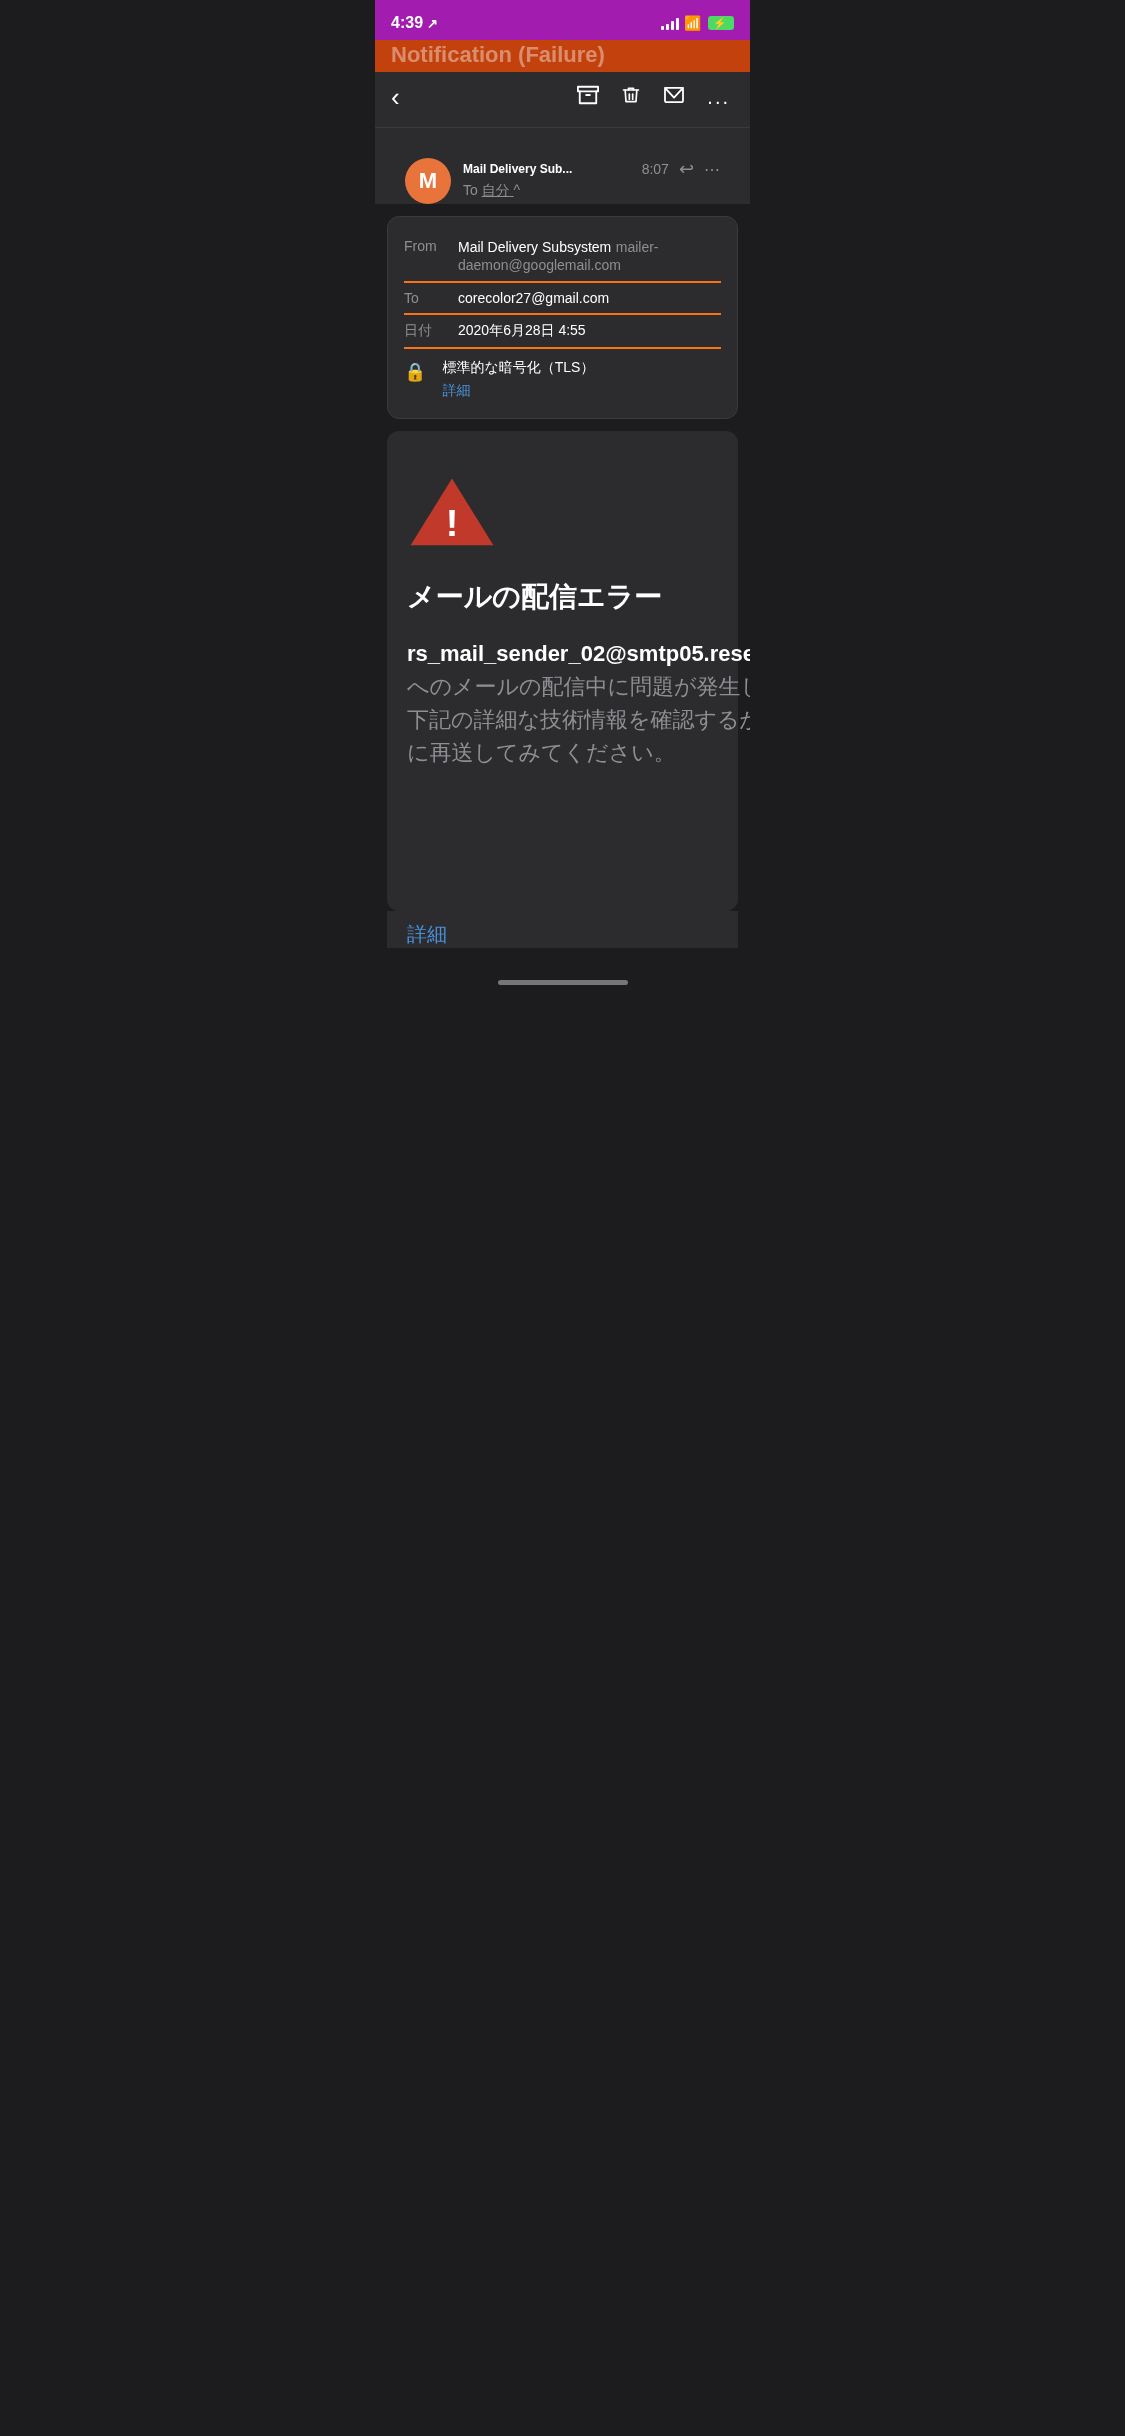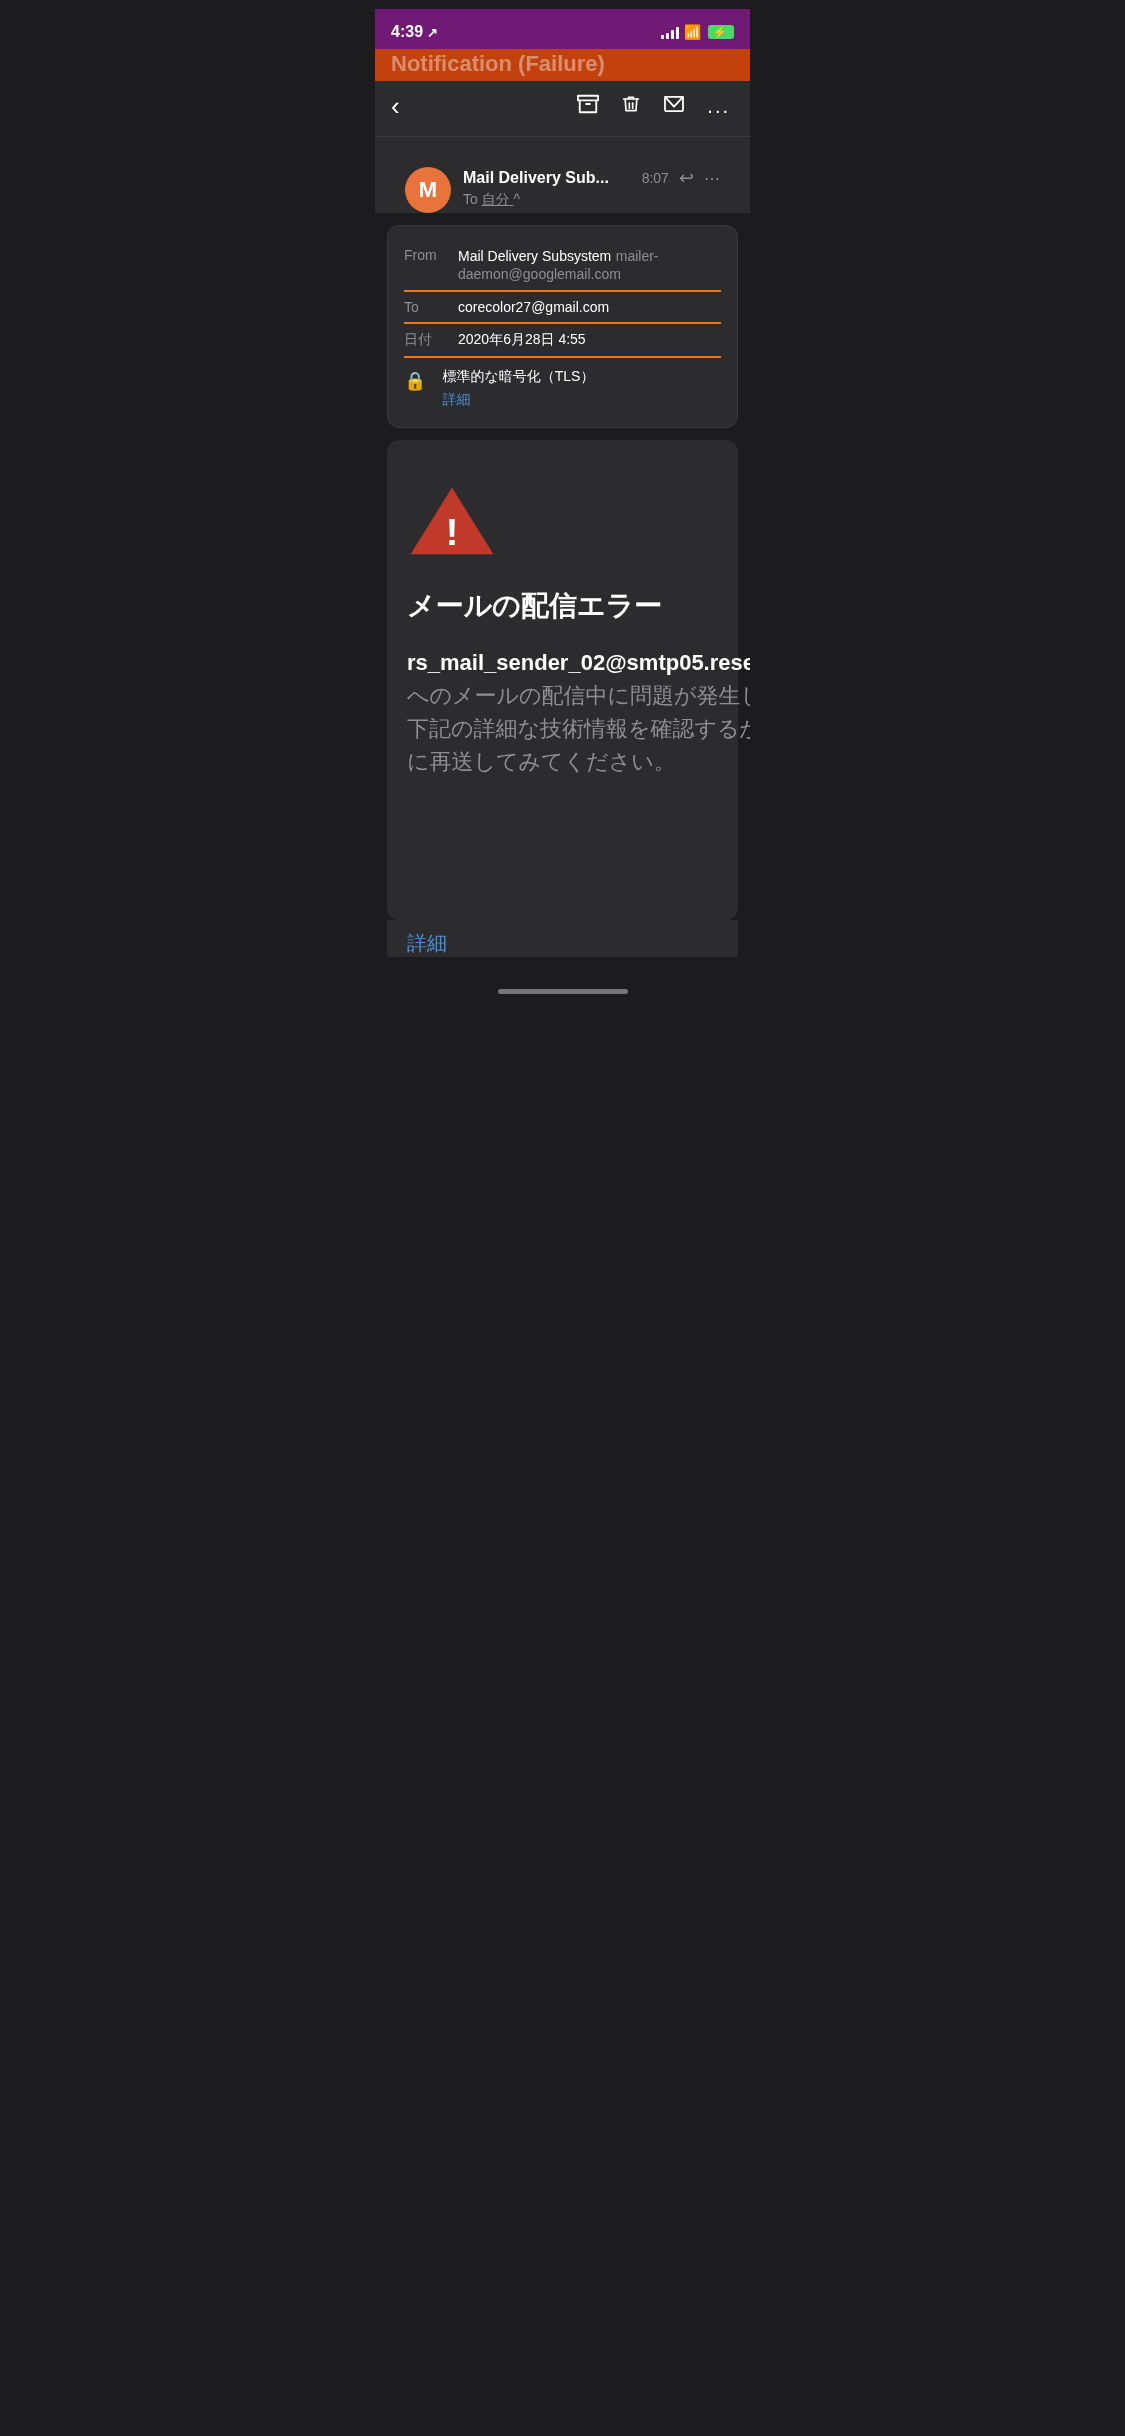--- a/index.html
+++ b/index.html
@@ -15,22 +15,21 @@
       position: relative;
       overflow-x: hidden;
     }
 
     
     .status-bar {
       display: flex;
       justify-content: space-between;
       align-items: center;
       padding: 14px 16px 8px 16px;
-      background-color: #701a75;
-      margin-top: 9px;
+      background-color: #a21caf;
     }
 
     .status-time {
       font-size: 16px;
       font-weight: 600;
       color: #ffffff;
       display: flex;
       align-items: center;
       gap: 4px;
     }
@@ -149,21 +148,21 @@
     }
 
     .email-sender-row {
       display: flex;
       align-items: center;
       justify-content: space-between;
       margin-bottom: 2px;
     }
 
     .email-sender-name {
-      font-size: 16px;
+      font-size: 12px;
       font-weight: 700;
       color: #ffffff;
     }
 
     .email-time {
       font-size: 14px;
       color: #8e8e93;
     }
 
     .email-time-actions {

